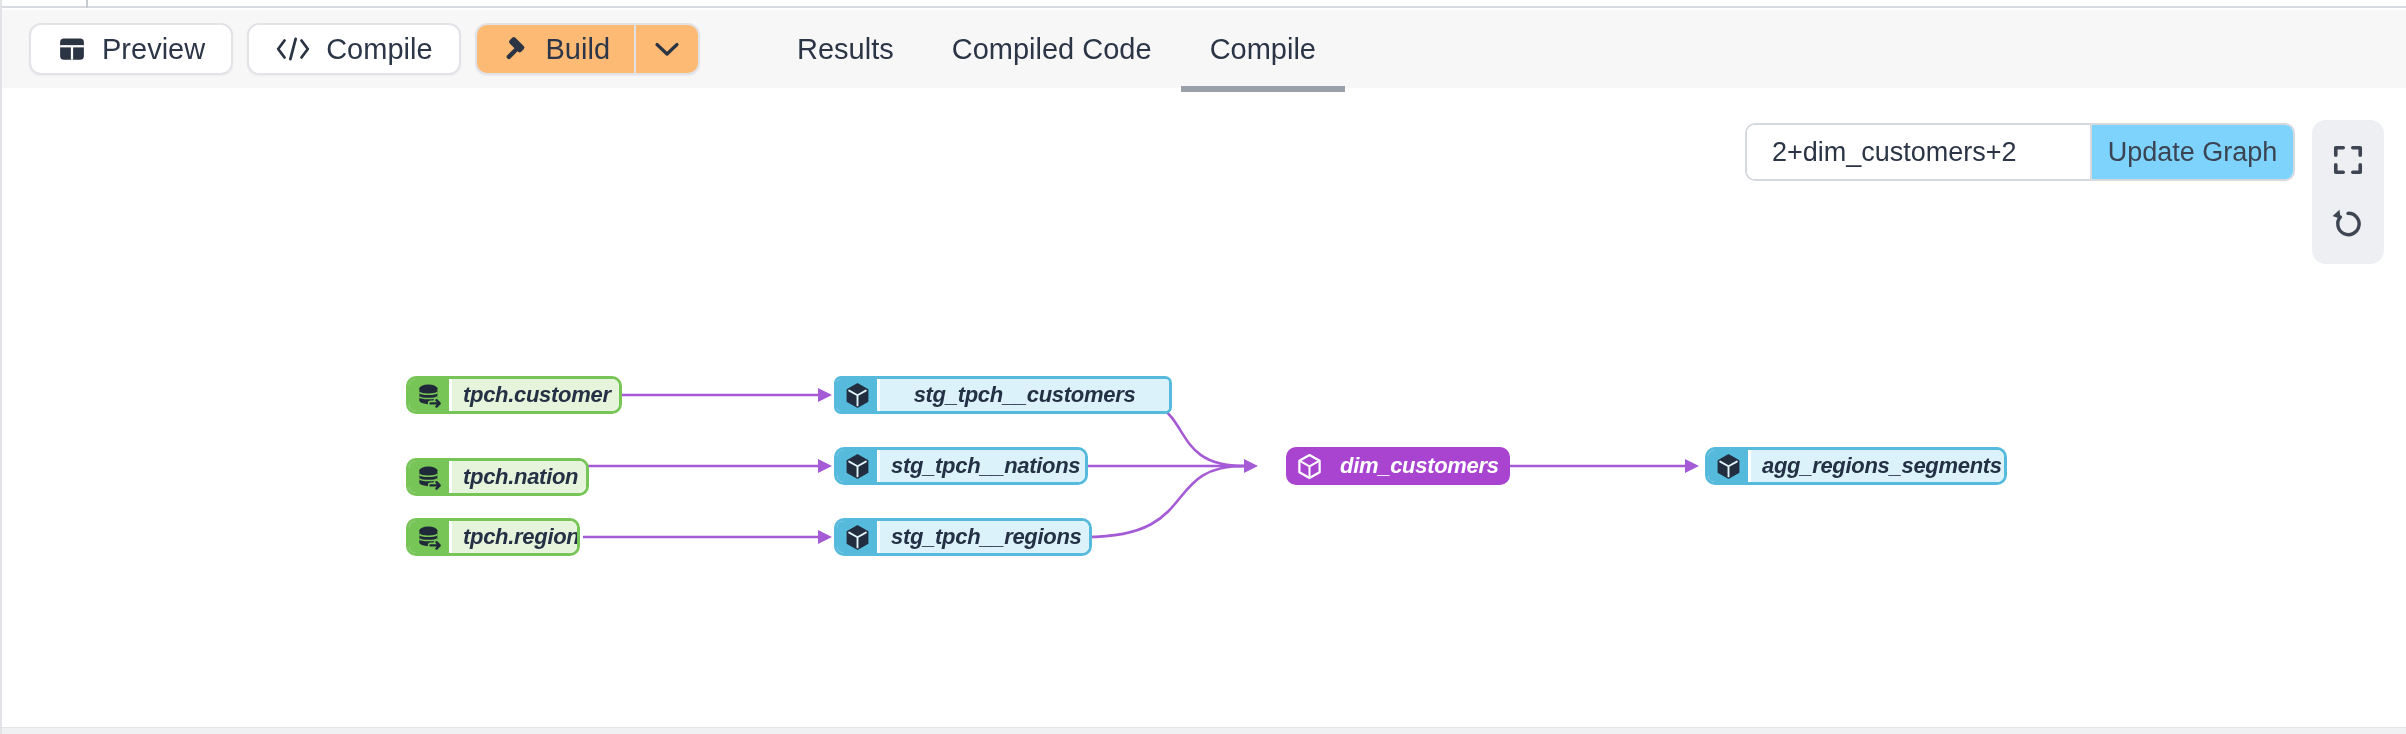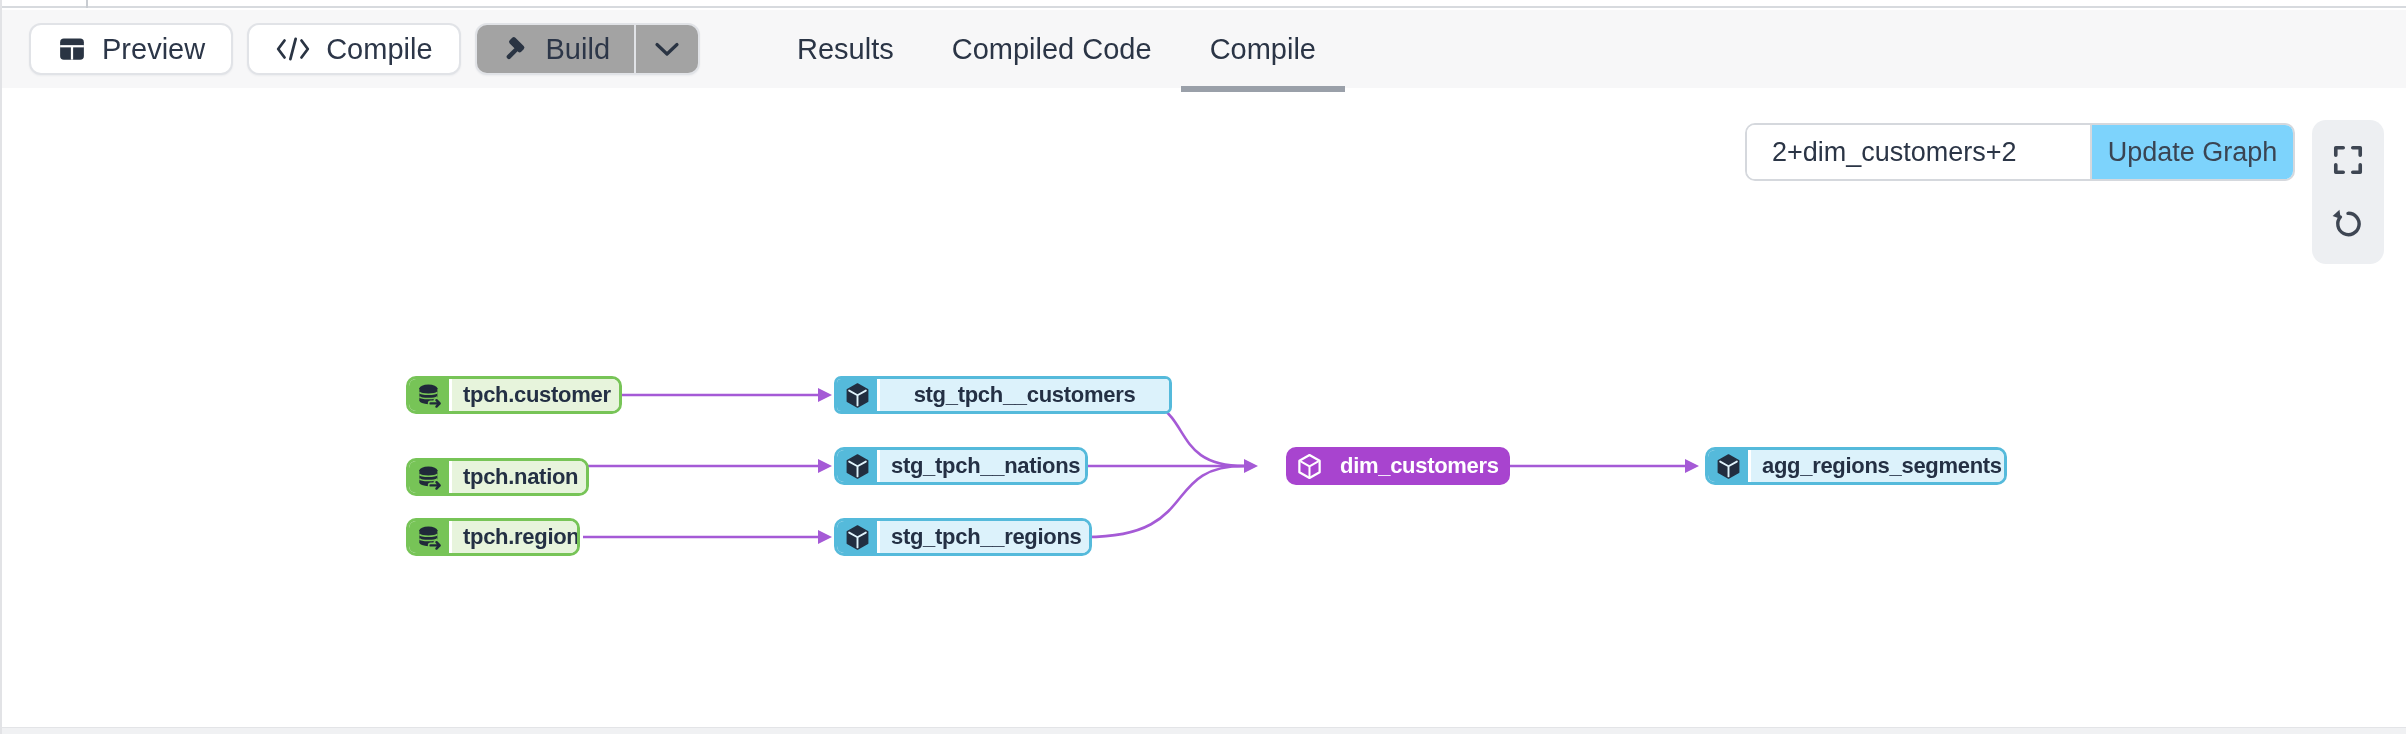--- a/index.html
+++ b/index.html
@@ -15,21 +15,21 @@
     border-bottom:2px solid #d7dade;z-index:6;}
   .top-strip .strip-divider{position:absolute;left:84px;top:0;width:2px;height:8px;background:#c8ccd1;}
 
   
   .toolbar{position:absolute;top:10px;left:0;right:0;height:78px;background:#f7f7f8;
     display:flex;align-items:center;padding-left:27px;z-index:5;}
   .btn{height:52px;background:#ffffff;border:2px solid #e1e3e7;border-radius:12px;
     display:inline-flex;align-items:center;gap:15px;padding:4px 26px;
     font-family:inherit;font-size:29px;color:#2c3648;font-weight:500;cursor:pointer;
     box-shadow:0 1px 2px rgba(20,30,50,.05);margin-right:14px;white-space:nowrap;}
-  .btn-group{height:52px;display:inline-flex;align-items:stretch;background:#a3a3a3;
+  .btn-group{height:52px;display:inline-flex;align-items:stretch;background:#fdba74;
     border:2px solid #e1e3e7;border-radius:12px;overflow:hidden;
     box-shadow:0 1px 2px rgba(20,30,50,.05);margin-right:14px;}
   .btn-group .seg{display:inline-flex;align-items:center;gap:15px;border:none;background:transparent;
     font-family:inherit;font-size:29px;color:#2c3648;font-weight:500;cursor:pointer;padding:0 24px;}
   .btn-group .seg.caret{border-left:2px solid #e1e3e7;padding:0 18px;}
 
   .tabs{display:flex;align-items:stretch;height:78px;margin-left:54px;}
   .tab{position:relative;display:flex;align-items:center;padding:0 29px;font-size:29px;
     color:#2b3546;font-weight:500;cursor:pointer;white-space:nowrap;}
   .tab.active::after{content:"";position:absolute;left:0;right:0;bottom:-4px;height:6px;background:#9aa0a9;}
@@ -53,21 +53,21 @@
 
   
   .edges{position:absolute;top:0;left:0;width:2406px;height:734px;z-index:1;pointer-events:none;}
   .edge{fill:none;stroke:#a55ad6;stroke-width:2.6px;}
   .arrow{fill:#a55ad6;}
 
   .node{position:absolute;height:38px;display:flex;align-items:stretch;border:3px solid;
     border-radius:10px;overflow:hidden;z-index:3;background:#ffffff;cursor:pointer;}
   .node-icon{width:40px;flex:0 0 40px;display:flex;align-items:center;justify-content:center;}
   .node-label{flex:1;display:flex;align-items:center;justify-content:center;padding:0 11px;
-    margin-left:3px;font-size:22px;font-weight:700;letter-spacing:-0.3px;color:#243044;white-space:nowrap;}
+    margin-left:3px;font-size:22px;font-weight:700;letter-spacing:-0.3px;color:#243044;white-space:nowrap;font-style:italic;}
   .node.source{border-color:#77c457;}
   .node.source .node-icon{background:#77c457;}
   .node.source .node-label{background:#e7f4dc;}
   .node.model{border-color:#55badb;}
   .node.model .node-icon{background:#55badb;}
   .node.model .node-label{background:#dcf2fb;}
   .node.selected{border-color:#a844cf;background:#a844cf;margin-left:21px;}
   .node.selected .node-icon{background:#a844cf;}
   .node.selected .node-label{background:#a844cf;color:#ffffff;margin-left:0;}
 

